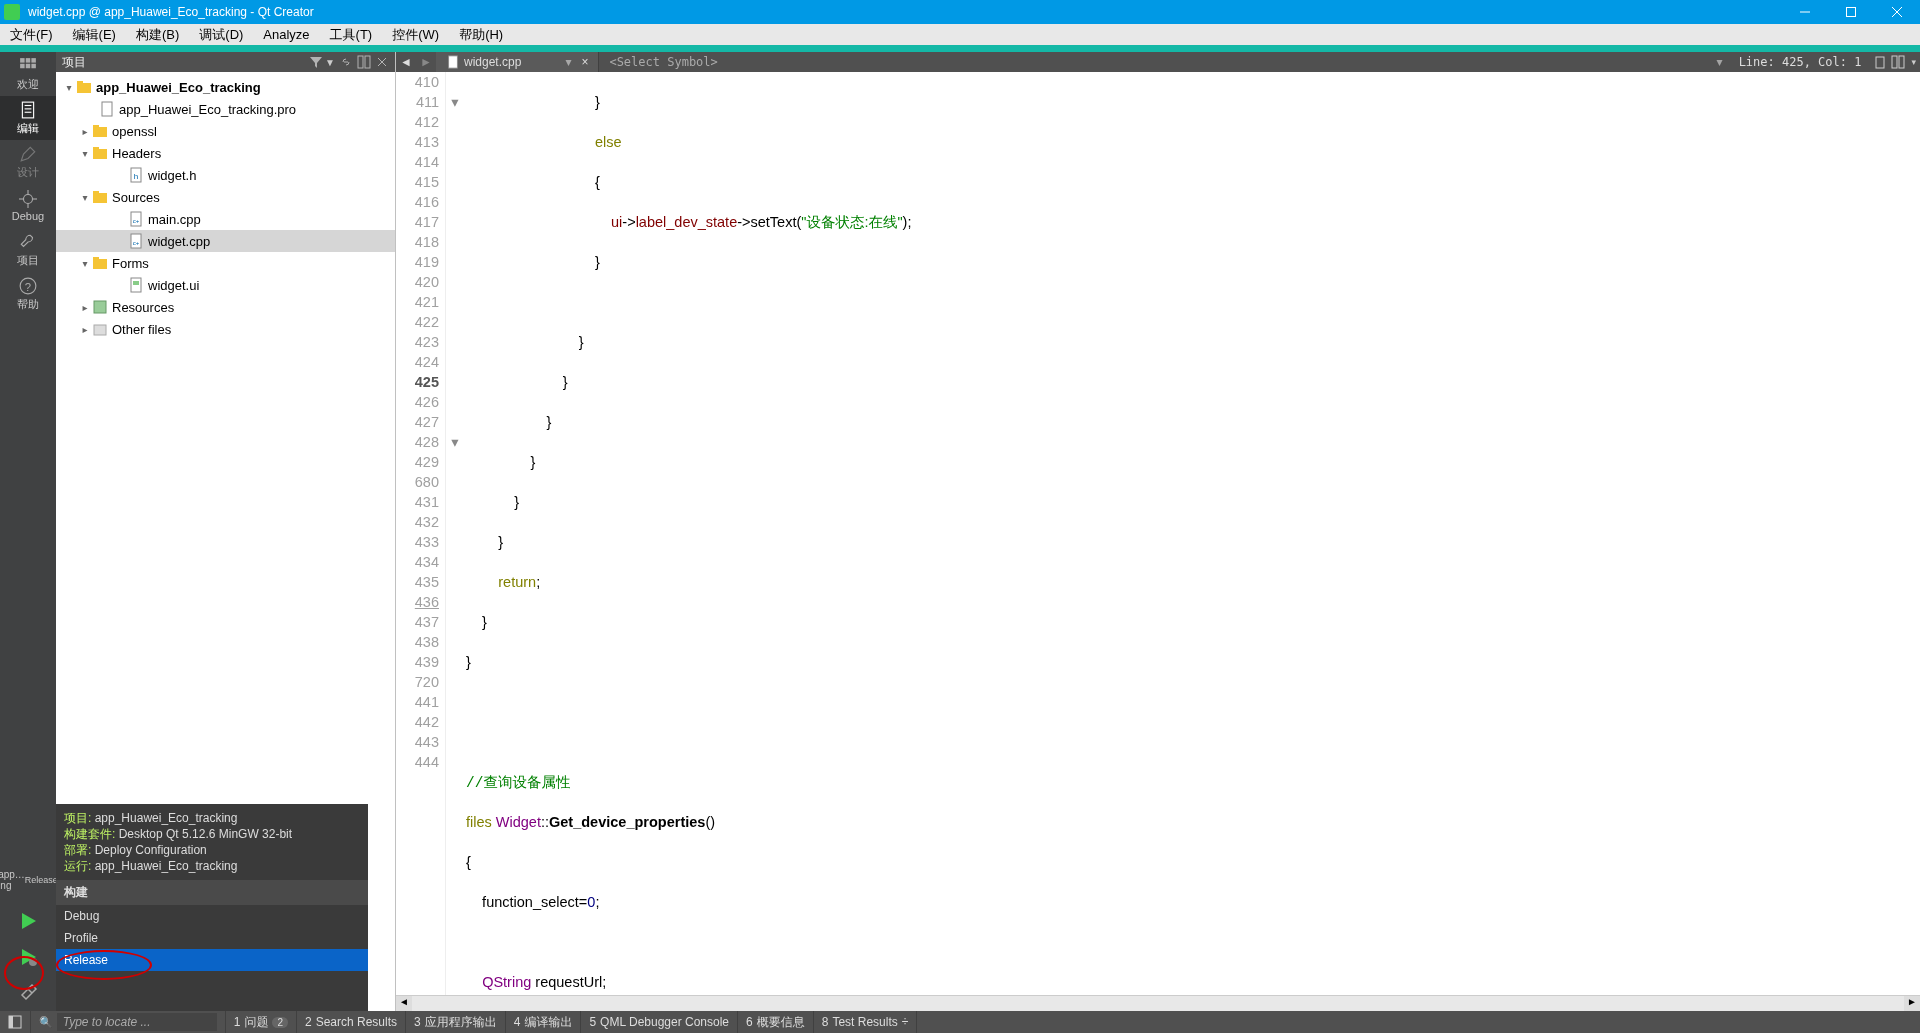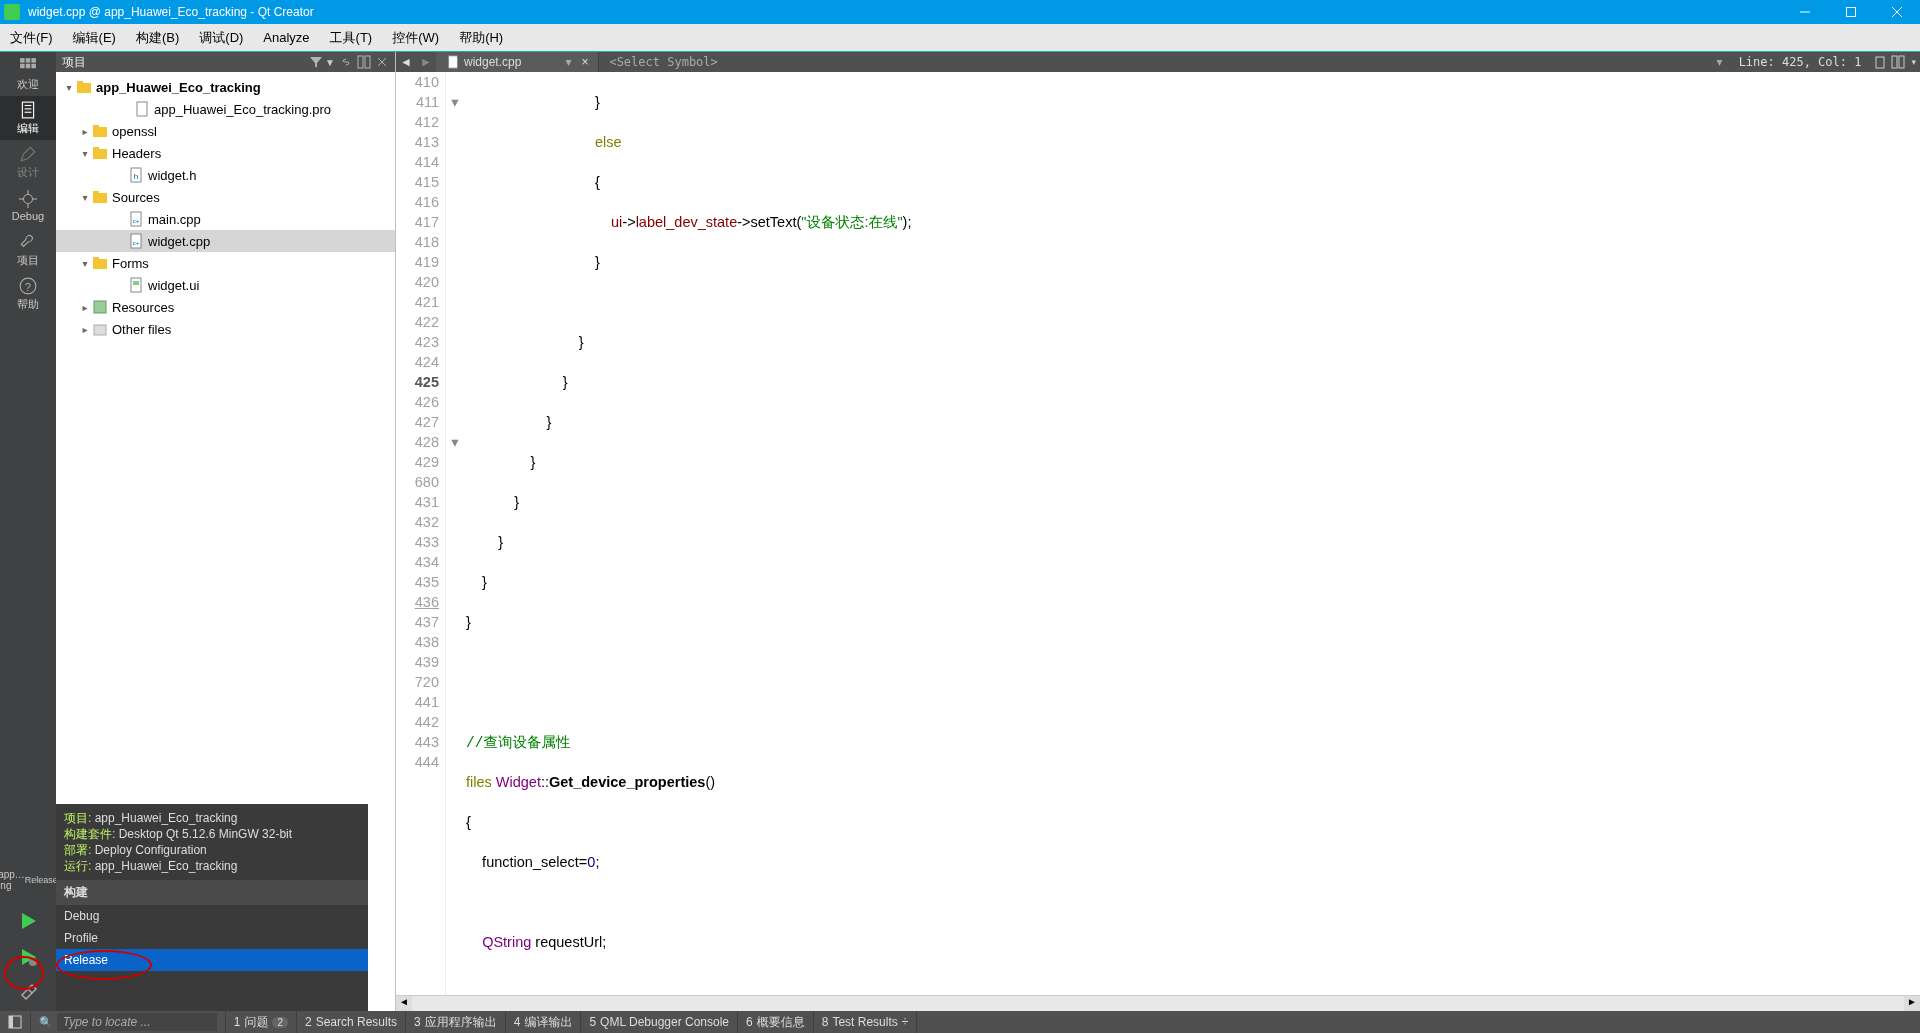--- a/index.html
+++ b/index.html
@@ -7,21 +7,21 @@
 
 
 .title-bar { height: 24px; background: #0099e5; display: flex; align-items: center; color: #fff; font-size: 12px; }
 .title-bar .qt-logo { width: 16px; height: 16px; background: #41cd52; margin: 0 4px; border-radius: 2px; }
 .title-bar .title-text { flex: 1; padding-left: 4px; }
 .title-bar .win-btns { display: flex; }
 .title-bar .win-btn { width: 46px; height: 24px; display: flex; align-items: center; justify-content: center; cursor: pointer; }
 .title-bar .win-btn svg { width: 10px; height: 10px; stroke: #fff; stroke-width: 1; fill: none; }
 
 
-.menu-bar { height: 28px; background: #e8e8e8; display: flex; align-items: center; font-size: 13px; border-bottom: 1px solid #14b8a6; }
+.menu-bar { height: 28px; background: #e8e8e8; display: flex; align-items: center; font-size: 13px; border-bottom: 7px solid #14b8a6; }
 .menu-bar .menu-item { padding: 0 10px; height: 100%; display: flex; align-items: center; cursor: pointer; }
 
 
 .main { display: flex; height: calc(100% - 24px - 28px - 22px); }
 
 
 .icon-sidebar { width: 56px; background: #404142; display: flex; flex-direction: column; color: #c8c8c8; font-size: 11px; }
 .icon-sidebar .sb-item { height: 44px; display: flex; flex-direction: column; align-items: center; justify-content: center; cursor: pointer; gap: 2px; }
 .icon-sidebar .sb-item.active { background: #2d2e2f; color: #fff; }
 .icon-sidebar .sb-item .ico { width: 18px; height: 18px; }
@@ -34,21 +34,21 @@
 .project-header { height: 20px; background: #505050; color: #e8e8e8; font-size: 12px; display: flex; align-items: center; padding: 0 6px; }
 .project-header .hdr-label { flex: 1; }
 .project-header .hdr-ico { width: 14px; height: 14px; margin-left: 4px; cursor: pointer; opacity: 0.8; }
 .tree { flex: 1; overflow: auto; font-size: 13px; padding-top: 4px; }
 .tree-row { display: flex; align-items: center; height: 22px; padding-left: 6px; cursor: pointer; white-space: nowrap; }
 .tree-row.selected { background: #d6d6d6; }
 .tree-row .twisty { width: 14px; text-align: center; color: #666; font-size: 10px; }
 .tree-row .ficon { width: 16px; height: 16px; margin-right: 4px; }
 .tree-row .label { }
 .indent-1 { padding-left: 22px; }
-.indent-2 { padding-left: 64px; }
+.indent-2 { padding-left: 29px; }
 .indent-3 { padding-left: 58px; }
 
 
 .build-popup { position: absolute; left: 0; bottom: 0; width: 312px; background: #3a3a3a; color: #ddd; font-family: "Consolas", monospace; font-size: 12px; }
 .build-popup .info { padding: 6px 8px; line-height: 16px; white-space: nowrap; }
 .build-popup .info .k { color: #bef264; }
 .build-popup .opt-header { background: #4a4a4a; padding: 4px 8px; font-weight: bold; }
 .build-popup .opt { padding: 4px 8px; cursor: pointer; }
 .build-popup .opt.sel { background: #0a64c8; color: #fff; }
 .build-popup .gap { height: 40px; }
@@ -445,20 +445,21 @@
 <div class="ln">                                {</div>
 <div class="ln">                                    <span class="ident">ui</span><span class="arrow">-&gt;</span><span class="ident">label_dev_state</span><span class="arrow">-&gt;</span><span class="fn">setText</span><span>(</span><span class="str">"设备状态:在线"</span><span>);</span></div>
 <div class="ln">                                }</div>
 <div class="ln"></div>
 <div class="ln">                            }</div>
 <div class="ln">                        }</div>
 <div class="ln">                    }</div>
 <div class="ln">                }</div>
 <div class="ln">            }</div>
 <div class="ln">        }</div>
+<div class="ln"><span>        </span><span class="kw">return</span><span>;</span></div>
 <div class="ln">    }</div>
 <div class="ln">}</div>
 <div class="ln current"></div>
 <div class="ln"></div>
 <div class="ln"><span class="cmt">//查询设备属性</span></div>
 <div class="ln"><span class="kw">files</span><span> </span><span class="type">Widget</span><span>::</span><span class="fn" style="font-weight:bold">Get_device_properties</span><span>()</span></div>
 <div class="ln">{</div>
 <div class="ln"><span>    function_select=</span><span class="num">0</span><span>;</span></div>
 <div class="ln"></div>
 <div class="ln"><span>    </span><span class="type">QString</span><span> requestUrl;</span></div>

